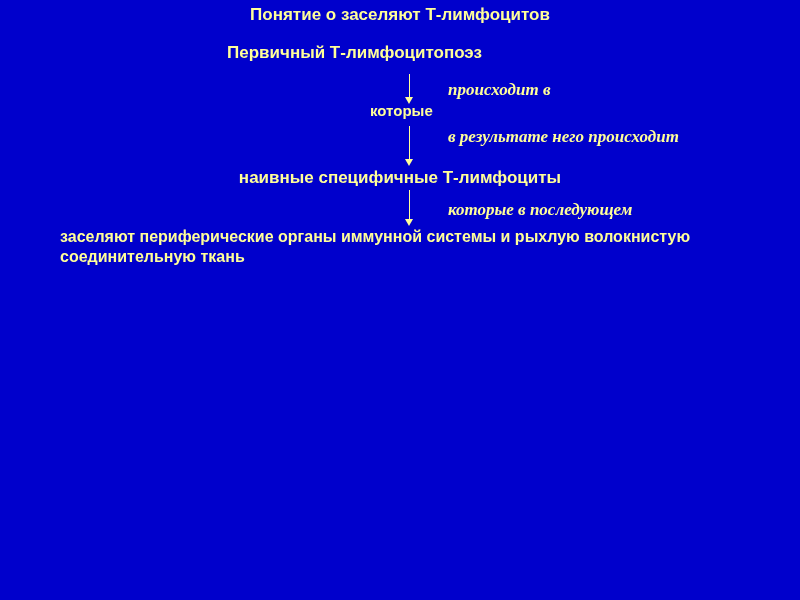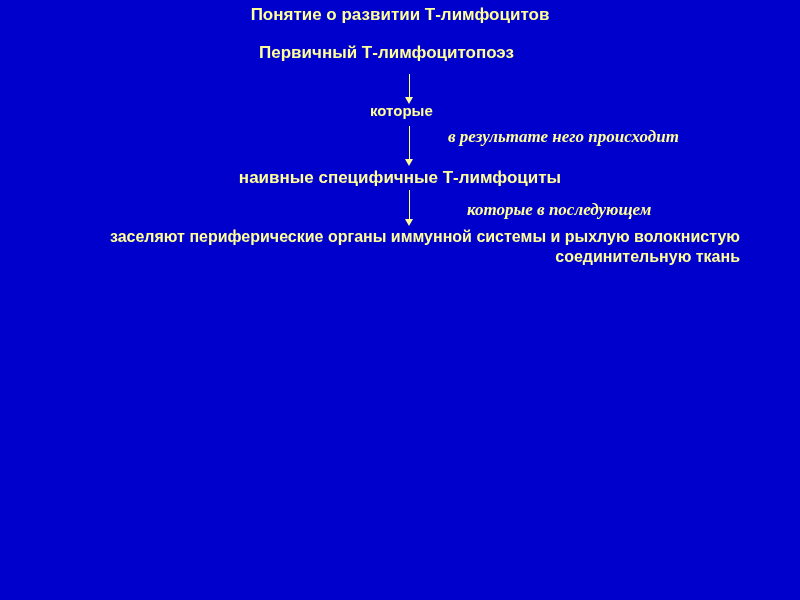--- a/index.html
+++ b/index.html
@@ -35,21 +35,20 @@
     font-size: 17px;
     color: #FFFF99;
   }
   .subtitle {
     left: 0;
     top: 43px;
     width: 709px;
     text-align: center;
     font-size: 17px;
     color: #FFFF99;
-    padding-left: 32px;
   }
   .ital {
     font-style: italic;
     font-family: "Liberation Serif", serif;
   }
   .line-a {
     left: 448px;
     top: 80px;
     font-size: 17px;
   }
@@ -67,27 +66,26 @@
     left: 0;
     top: 168px;
     width: 800px;
     text-align: center;
     font-size: 17px;
   }
   .line-c {
     left: 448px;
     top: 200px;
     font-size: 17px;
-    margin-left: 19px;
   }
   .line-final {
     left: 60px;
     top: 227px;
     width: 680px;
-    text-align: right;
+    text-align: left;
     font-size: 16px;
     line-height: 1.25;
   }
   .arrow {
     position: absolute;
     width: 9px;
   }
   .arrow .shaft {
     position: absolute;
     left: 4px;
@@ -114,29 +112,30 @@
 
   .arrow-3 { left: 405px; top: 190px; height: 36px; }
   .arrow-3 .shaft { height: 29px; }
   .arrow-3 .head { top: 29px; }
 </style>
 </head>
 <body>
 
 <div class="slide">
 
-  <div class="txt title">Понятие о развитии Т-лимфоцитов</div>
+  <div class="txt title">Понятие о заселяют Т-лимфоцитов</div>
 
   <div class="txt subtitle">Первичный Т-лимфоцитопоэз</div>
 
   <div class="arrow arrow-1">
     <div class="shaft"></div>
     <div class="head"></div>
   </div>
 
+  <div class="txt ital line-a">происходит в</div>
 
   <div class="txt line-thymus">которые</div>
 
   <div class="txt ital line-b">в результате него происходит</div>
 
   <div class="arrow arrow-2">
     <div class="shaft"></div>
     <div class="head"></div>
   </div>
 

